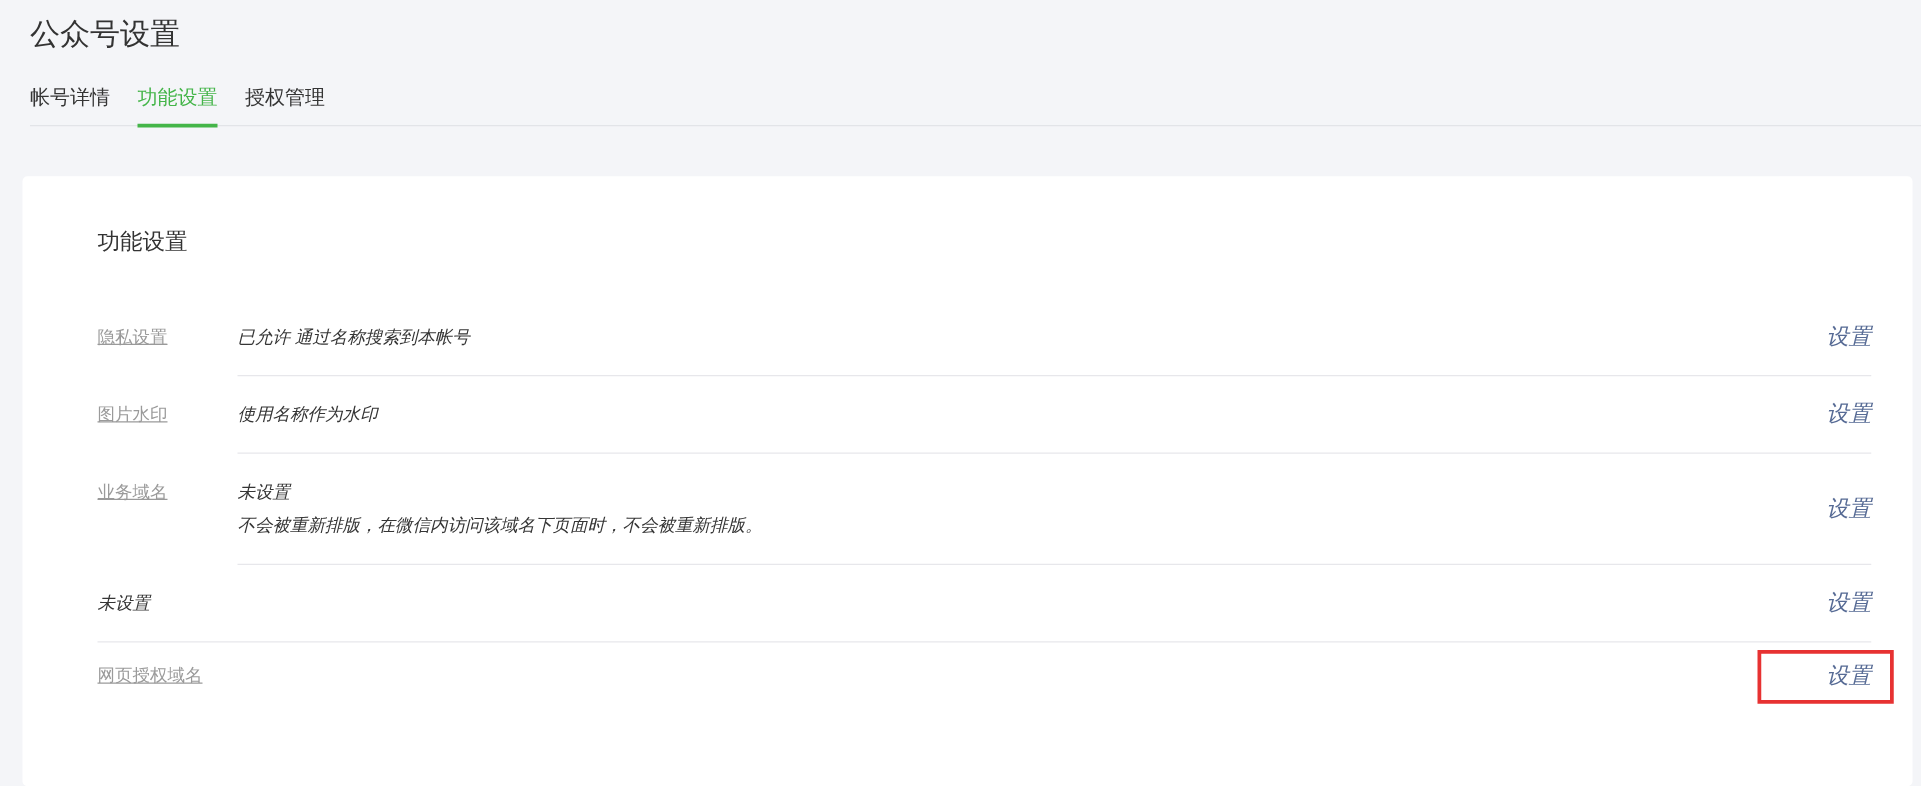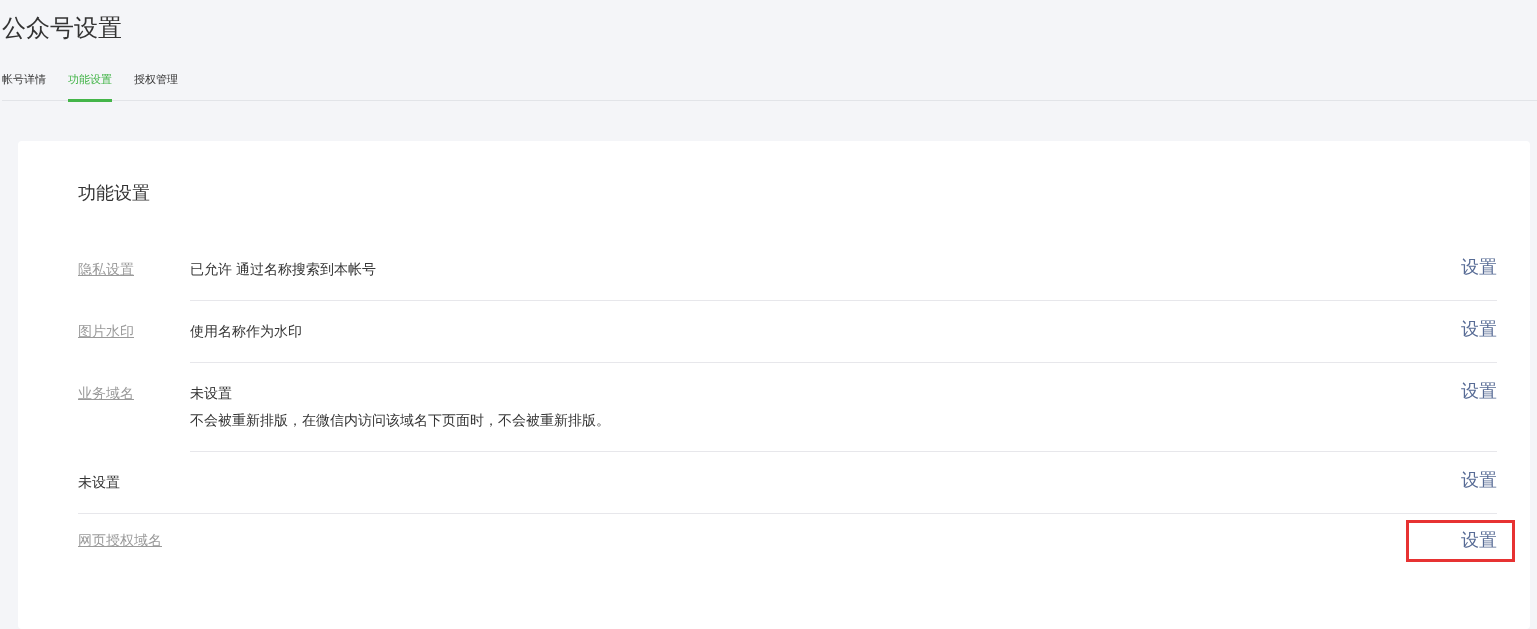--- a/index.html
+++ b/index.html
@@ -7,38 +7,38 @@
     padding: 0;
     width: 1537px;
     height: 629px;
     overflow: hidden;
     background: #f4f5f8;
     font-family: "Liberation Sans", "DejaVu Sans", sans-serif;
     -webkit-font-smoothing: antialiased;
   }
   
   .page-header {
-    padding: 15px 0 0 2px;
+    padding: 15px 0 0 24px;
   }
   .page-title {
     font-size: 24px;
     line-height: 26px;
     font-weight: 400;
     color: #333333;
     margin: 0;
   }
   .tab-bar {
     display: flex;
     gap: 22px;
     margin-top: 30px;
     border-bottom: 1px solid #e2e4e8;
     margin-right: 0;
   }
   .tab {
-    font-size: 11px;
+    font-size: 16px;
     line-height: 16px;
     color: #353535;
     padding-bottom: 13px;
     cursor: pointer;
     white-space: nowrap;
   }
   .tab.active {
     color: #44b549;
     border-bottom: 3px solid #44b549;
     margin-bottom: -2px;
@@ -67,25 +67,26 @@
     flex-shrink: 0;
     color: #9a9a9a;
     font-size: 14px;
     line-height: 20px;
     padding-top: 20px;
     text-decoration: underline;
   }
   .row-body {
     flex: 1;
     display: flex;
-    align-items: flex-start;
+    align-items: center;
     justify-content: space-between;
     border-bottom: 1px solid #e7e7eb;
     padding: 20px 0 21px 0;
     min-height: 20px;
+    font-style: italic;
   }
   .row:last-child .row-body { border-bottom: none; padding: 6px 0 10px 0; }
   .row:last-child .row-label { padding-top: 16px; }
   .row-main { font-size: 14px; color: #353535; }
   .row-value { line-height: 20px; }
   .row-desc { line-height: 20px; margin-top: 7px; }
   .action-link {
     color: #576b95;
     font-size: 18px;
     line-height: 16px;

